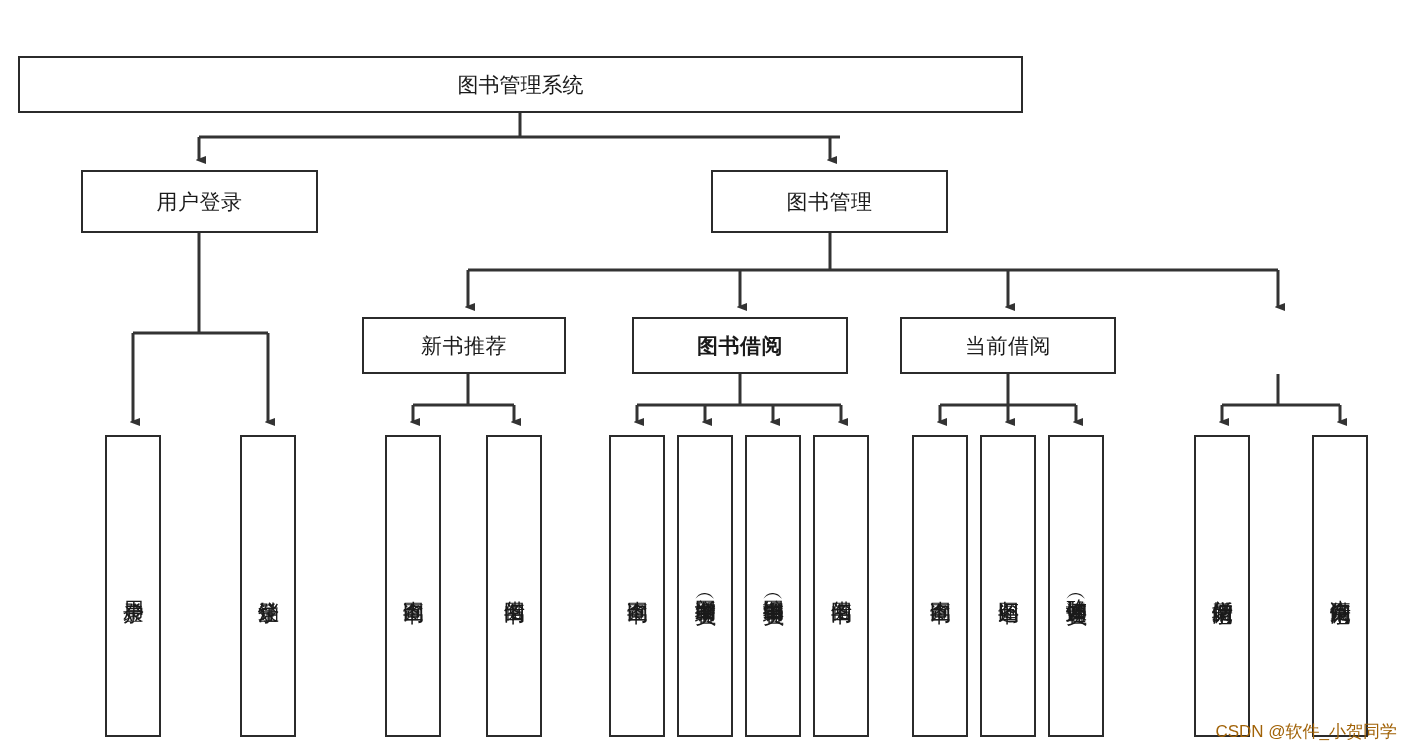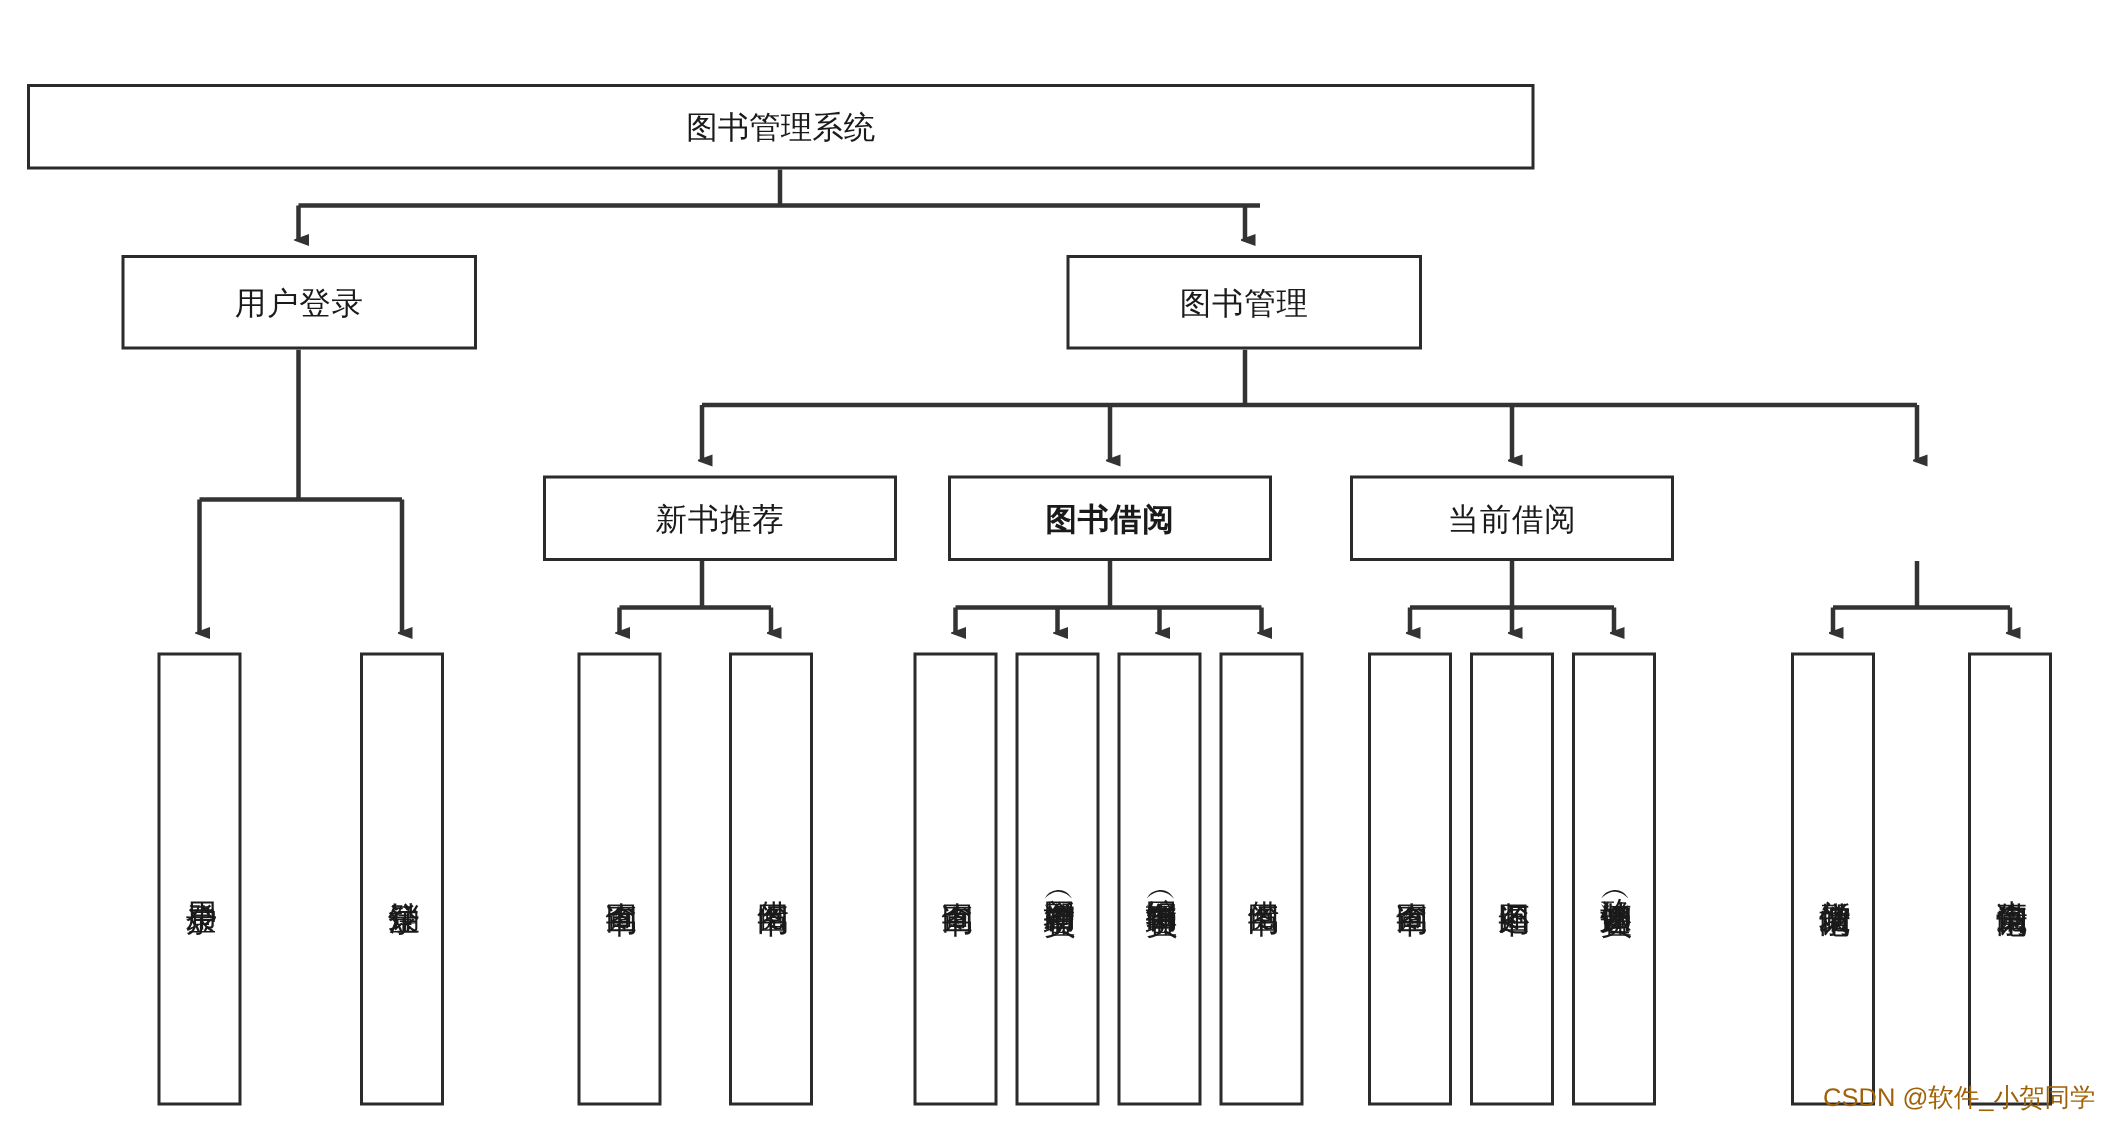--- a/index.html
+++ b/index.html
@@ -127,21 +127,21 @@
     <span>图书管理系统</span>
   </div>
 
   <div class="node horizontal" style="left:81px; top:170px; width:237px; height:63px;">
     <span>用户登录</span>
   </div>
   <div class="node horizontal" style="left:711px; top:170px; width:237px; height:63px;">
     <span>图书管理</span>
   </div>
 
-  <div class="node horizontal" style="left:362px; top:317px; width:236px; height:57px;">
+  <div class="node horizontal" style="left:362px; top:317px; width:204px; height:57px;">
     <span>新书推荐</span>
   </div>
   <div class="node horizontal" style="left:632px; top:317px; width:216px; height:57px;font-weight:bold;">
     <span>图书借阅</span>
   </div>
   <div class="node horizontal" style="left:900px; top:317px; width:216px; height:57px;">
     <span>当前借阅</span>
   </div>
 
   <div class="node leaf" style="left:105px; top:435px; width:56px; height:302px;">

